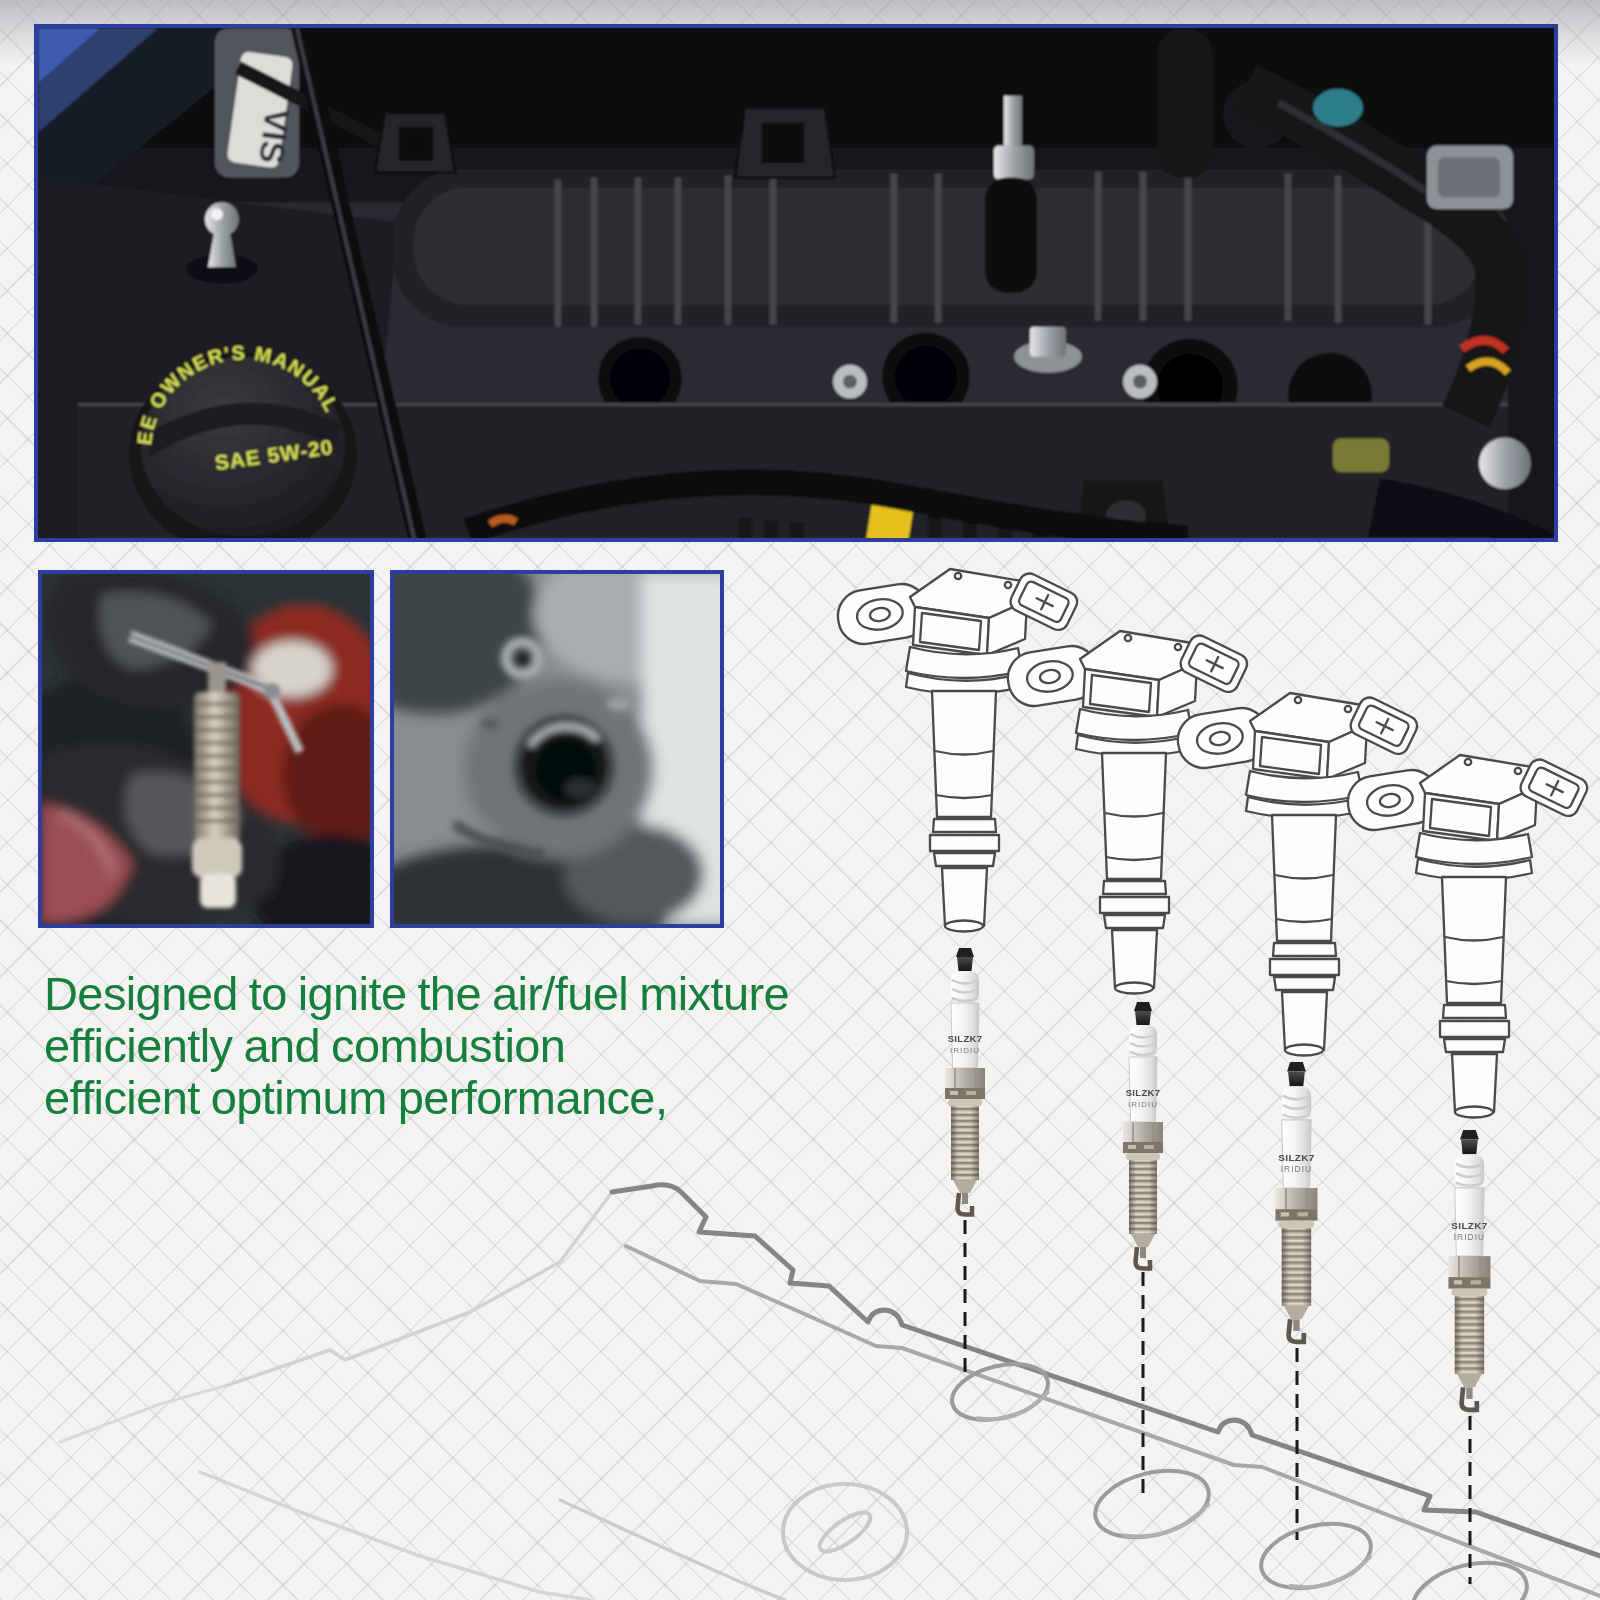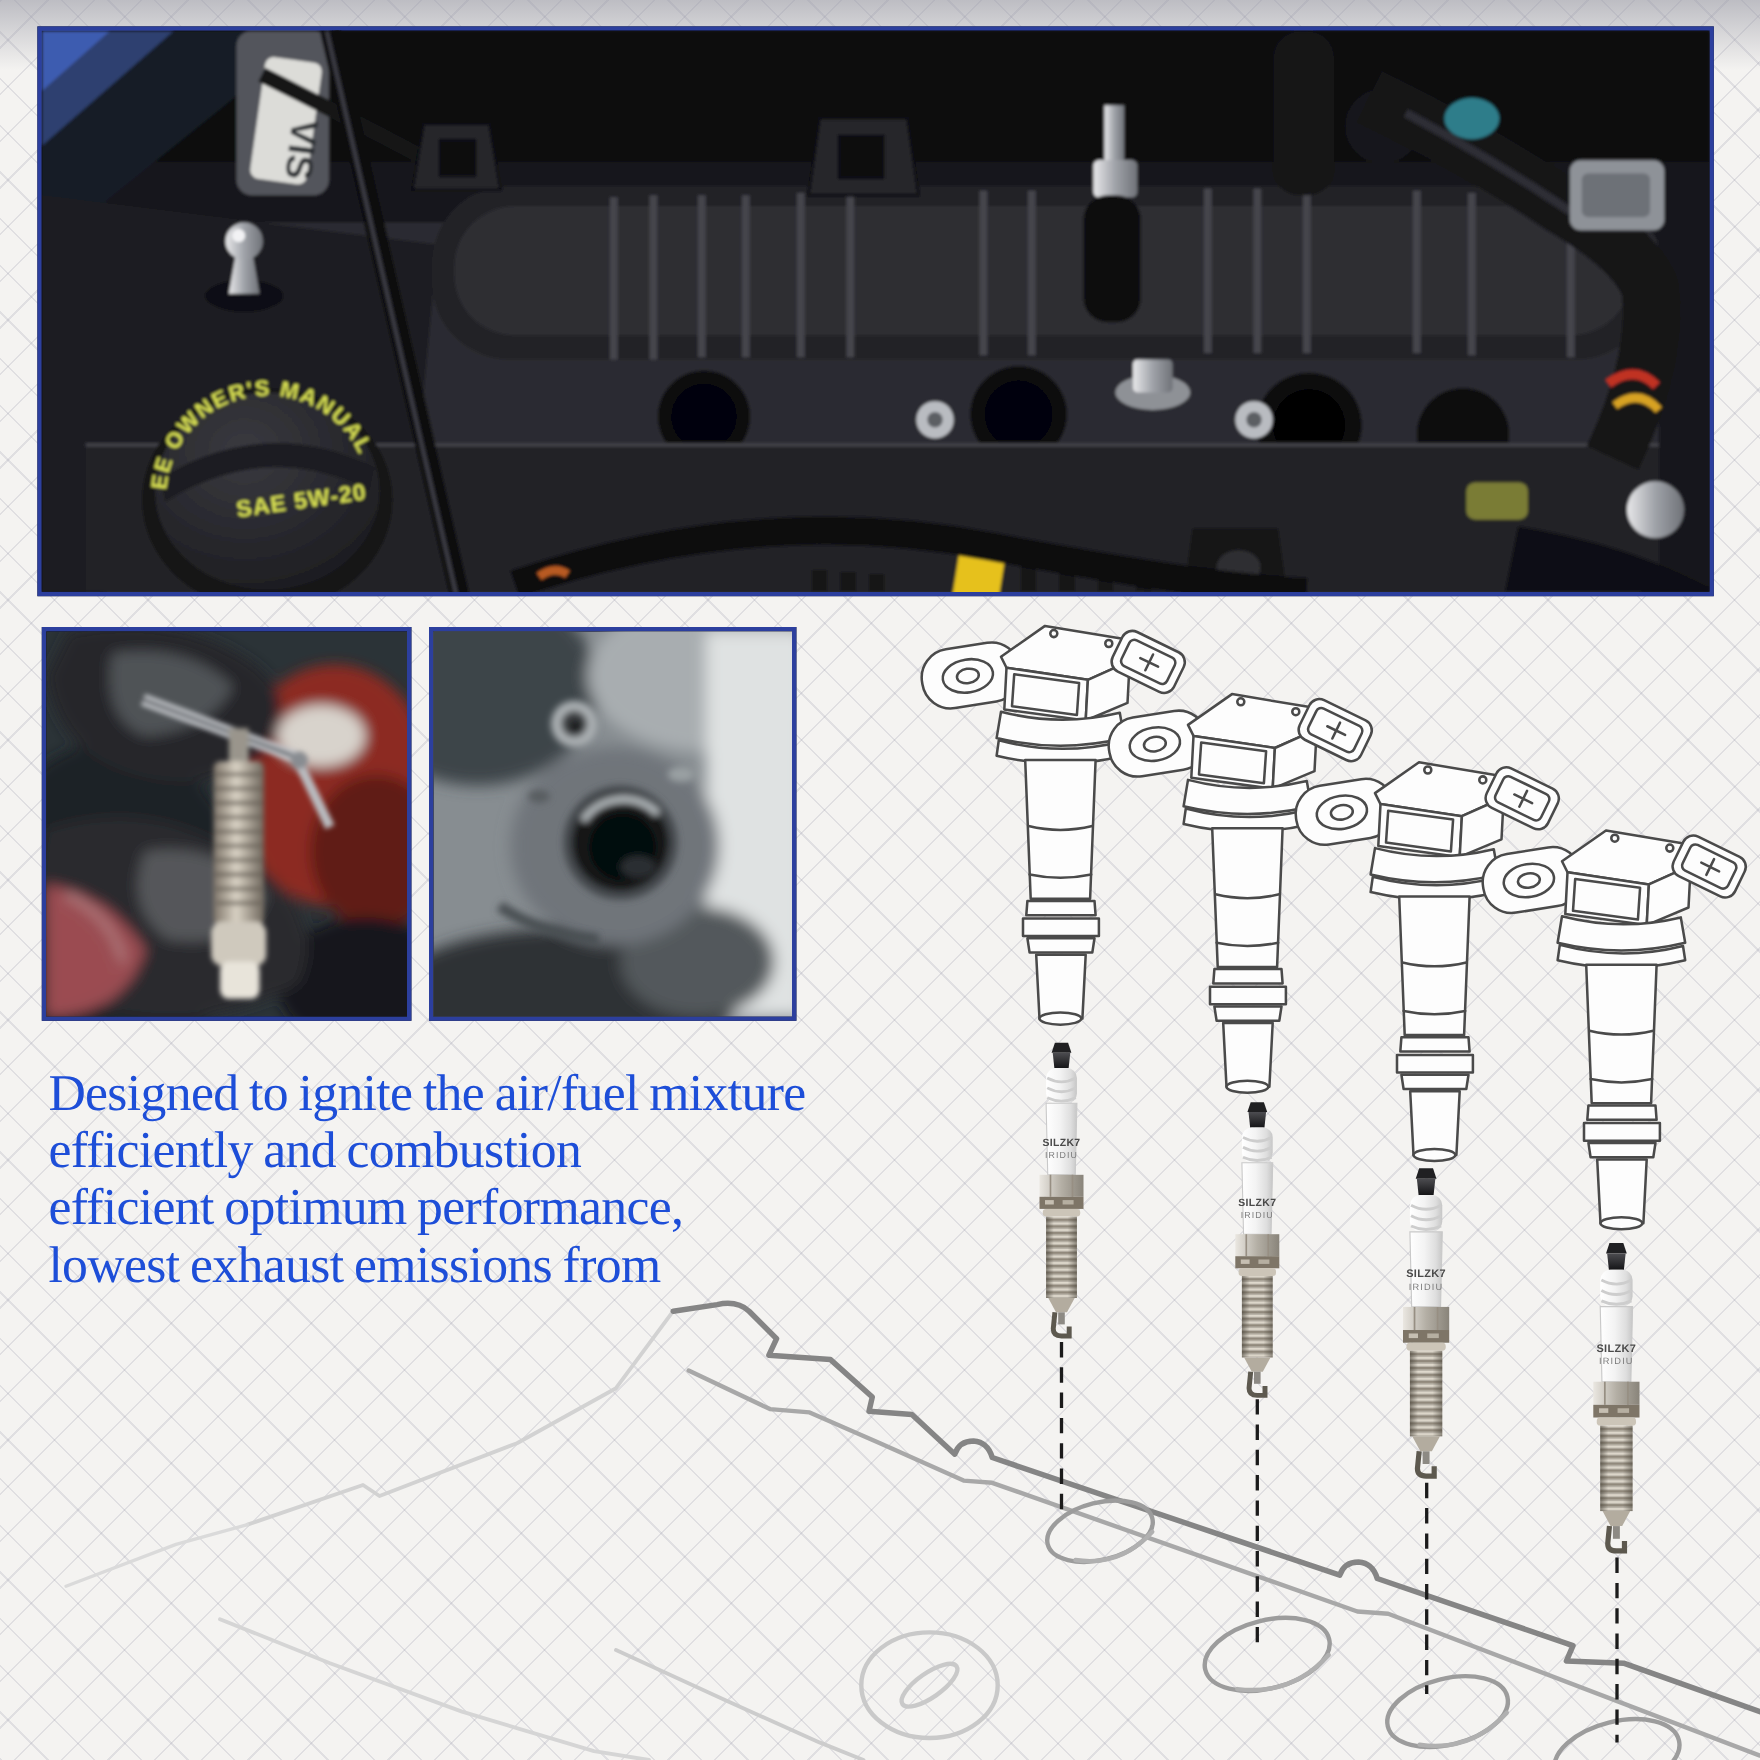--- a/index.html
+++ b/index.html
@@ -11,22 +11,22 @@
   .fold-r1{top:540px;right:0;width:280px;height:560px;background:radial-gradient(closest-side at 100% 30%,rgba(128,130,142,.38),transparent);}
   .fold-r2{top:1000px;right:0;width:220px;height:600px;background:radial-gradient(closest-side at 100% 60%,rgba(148,150,160,.26),transparent);}
   .pattern{inset:0;background:
     repeating-linear-gradient(45deg,rgba(152,152,170,.22) 0 1.6px,transparent 1.6px 30px),
     repeating-linear-gradient(135deg,rgba(152,152,170,.22) 0 1.6px,transparent 1.6px 30px);}
   figure.photo{position:absolute;margin:0;box-sizing:border-box;border:4px solid #2c3f9e;background:#101014;z-index:2;}
   figure.photo svg{display:block;width:100%;height:100%;}
   .photo.main{left:34px;top:24px;width:1524px;height:518px;}
   .photo.s1{left:38px;top:570px;width:336px;height:358px;}
   .photo.s2{left:390px;top:570px;width:334px;height:358px;}
-  .desc{position:absolute;left:44px;top:968px;width:810px;z-index:3;color:#1d4ed8;
-        font-family:Liberation Serif, serif;font-size:47px;line-height:52px;letter-spacing:-0.6px;word-spacing:-1.5px;}
+  .desc{position:absolute;left:44px;top:968px;width:810px;z-index:3;color:#15803d;
+        font-family:Liberation Sans, sans-serif;font-size:47px;line-height:52px;letter-spacing:-0.6px;word-spacing:-1.5px;}
   .desc div{white-space:nowrap;}
   .illus{position:absolute;left:0;top:536px;width:1600px;height:1064px;z-index:1;}
 </style>
 </head>
 <body>
 
 <div class="canvas">
 
   <div class="layer fold-top"></div>
   <div class="layer fold-tl"></div>
@@ -285,21 +285,20 @@
         <ellipse cx="225" cy="130" rx="12" ry="7" fill="#9aa0a3"></ellipse>
         <path d="M60 250 q40 26 90 30" stroke="#4a4f52" stroke-width="10" fill="none"></path>
       </g>
     </svg>
   </figure>
 
   <div class="desc">
     <div>Designed to ignite the air/fuel mixture</div>
     <div>efficiently and combustion</div>
     <div>efficient optimum performance,</div>
-    <div>lowest exhaust emissions from</div>
   </div>
 
   <svg class="illus" viewBox="0 536 1600 1064">
     <defs>
       <linearGradient id="gCer" x1="0" y1="0" x2="1" y2="0">
         <stop offset="0" stop-color="#ffffff"></stop>
           <stop offset=".45" stop-color="#f3f3f3"></stop>
           <stop offset=".8" stop-color="#dedede"></stop>
           <stop offset="1" stop-color="#c6c6c6"></stop>
       </linearGradient>

